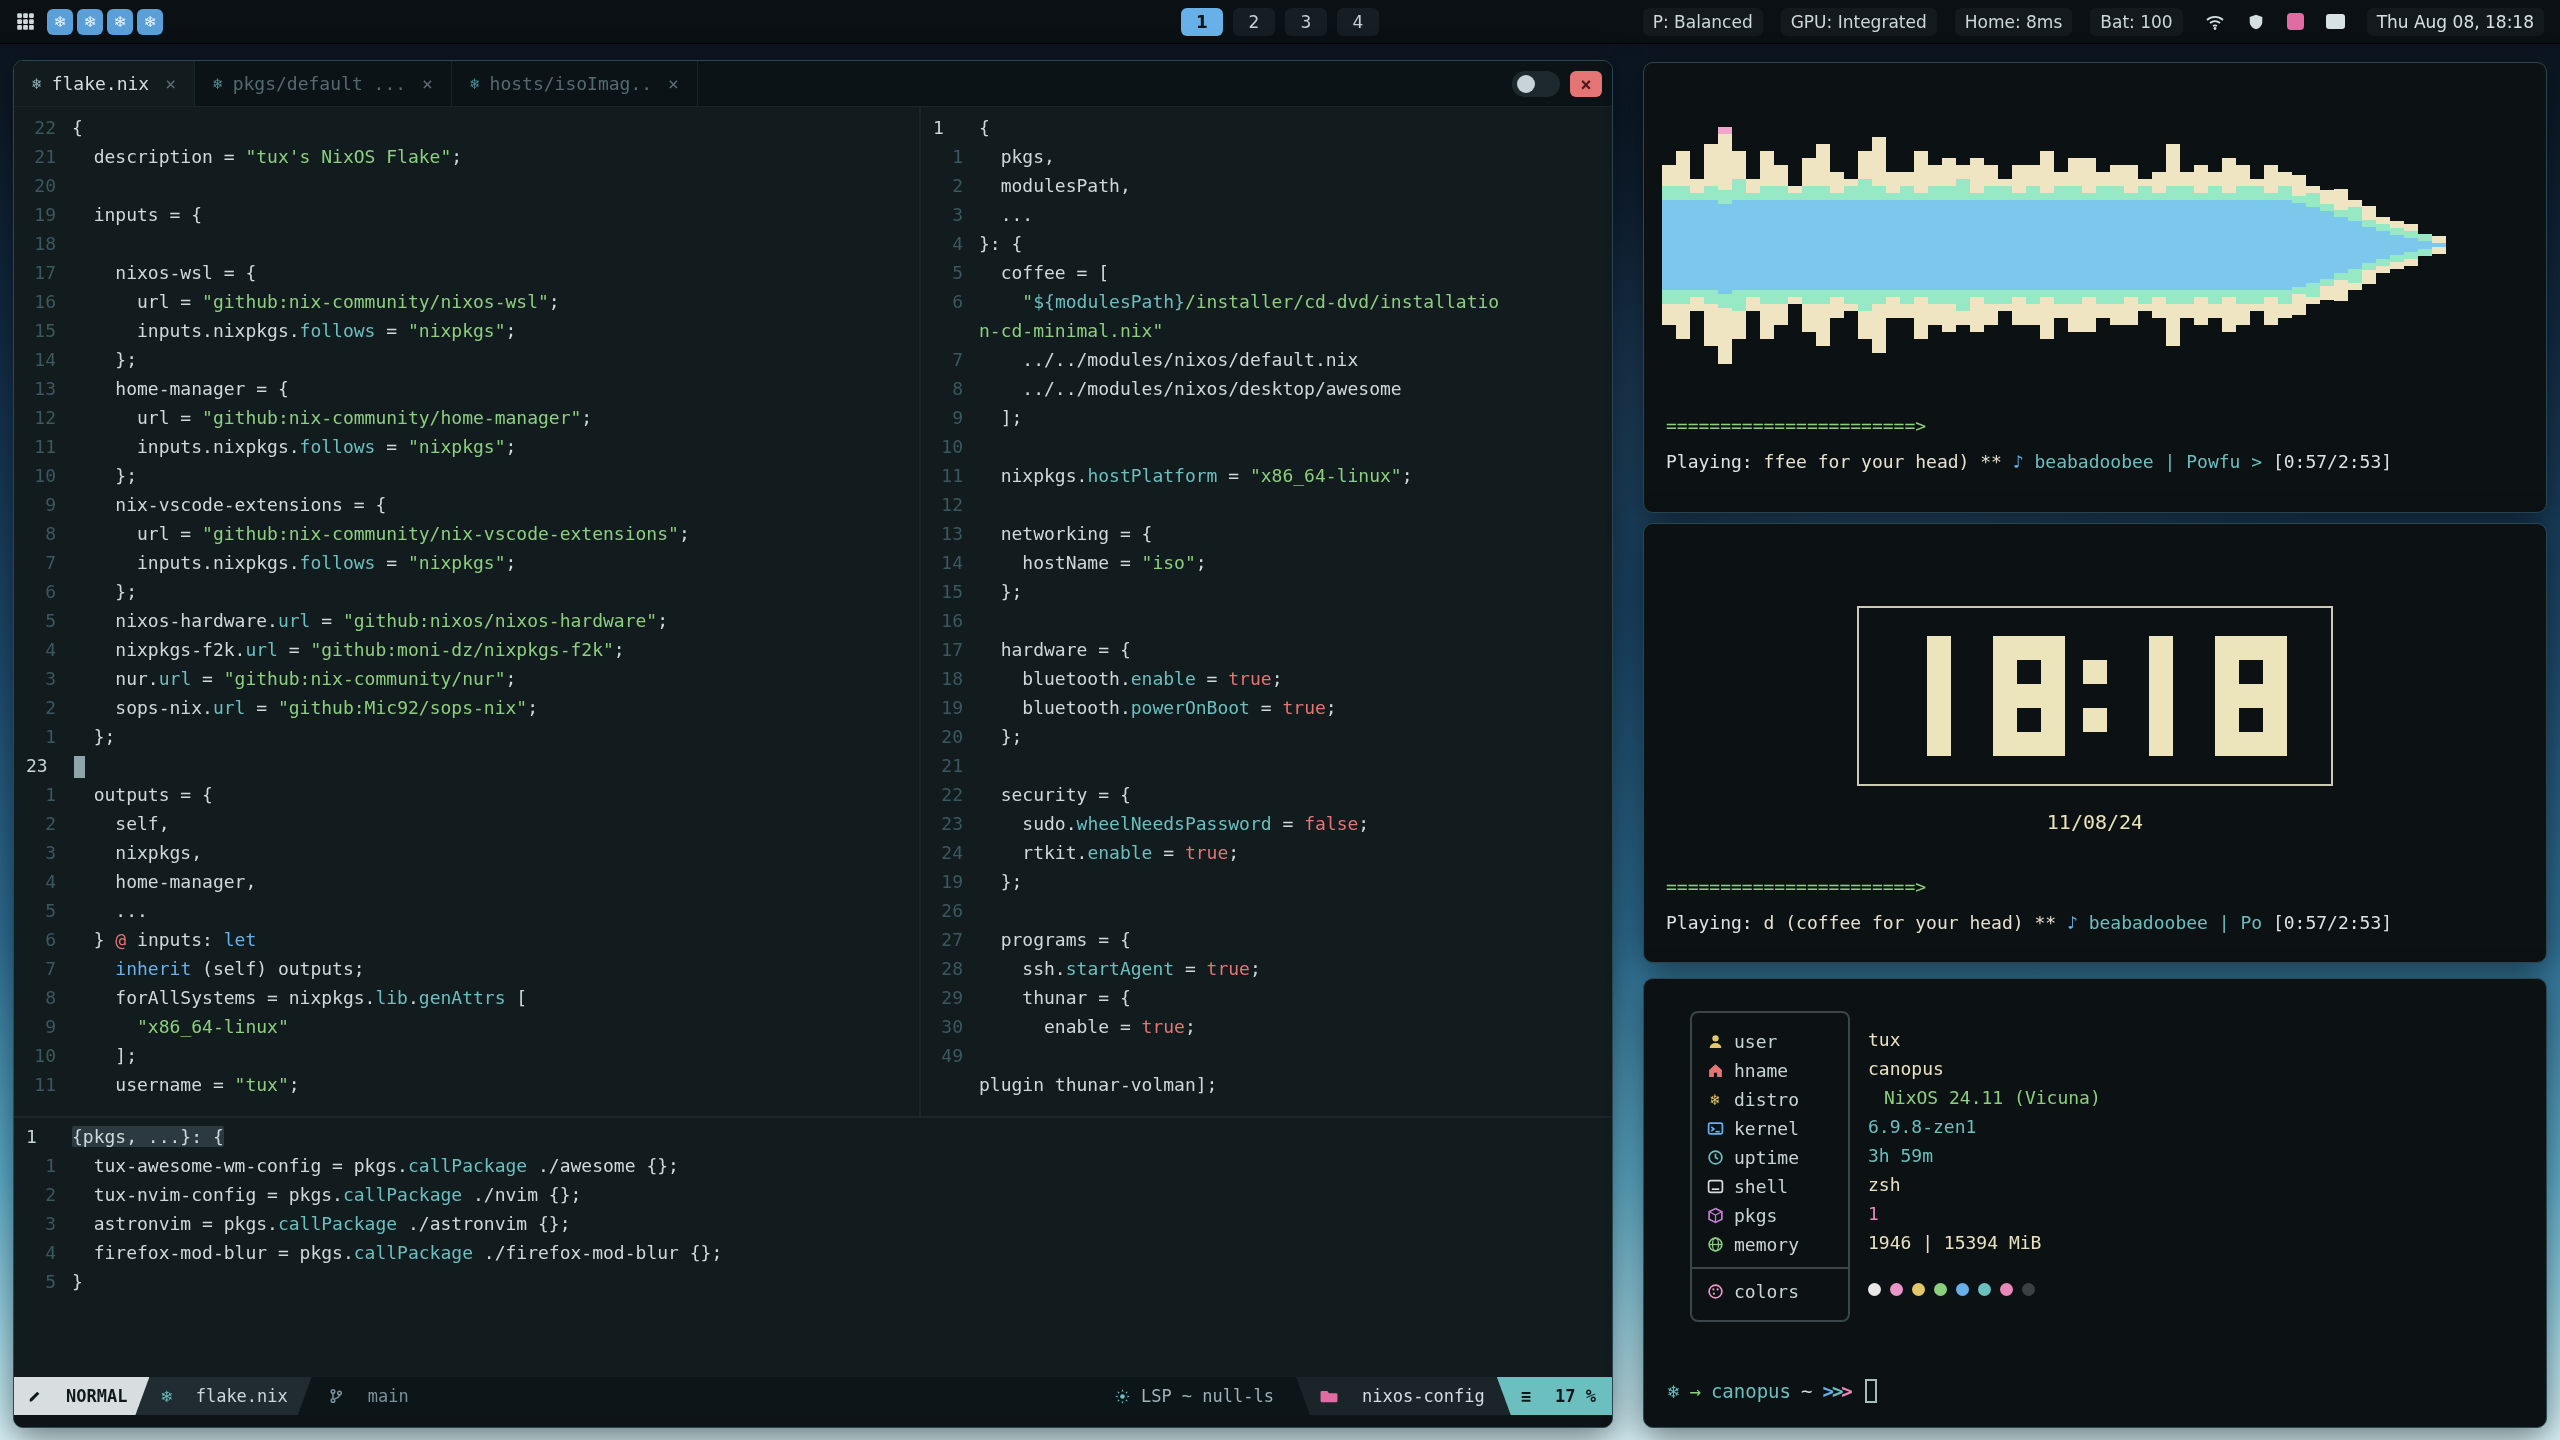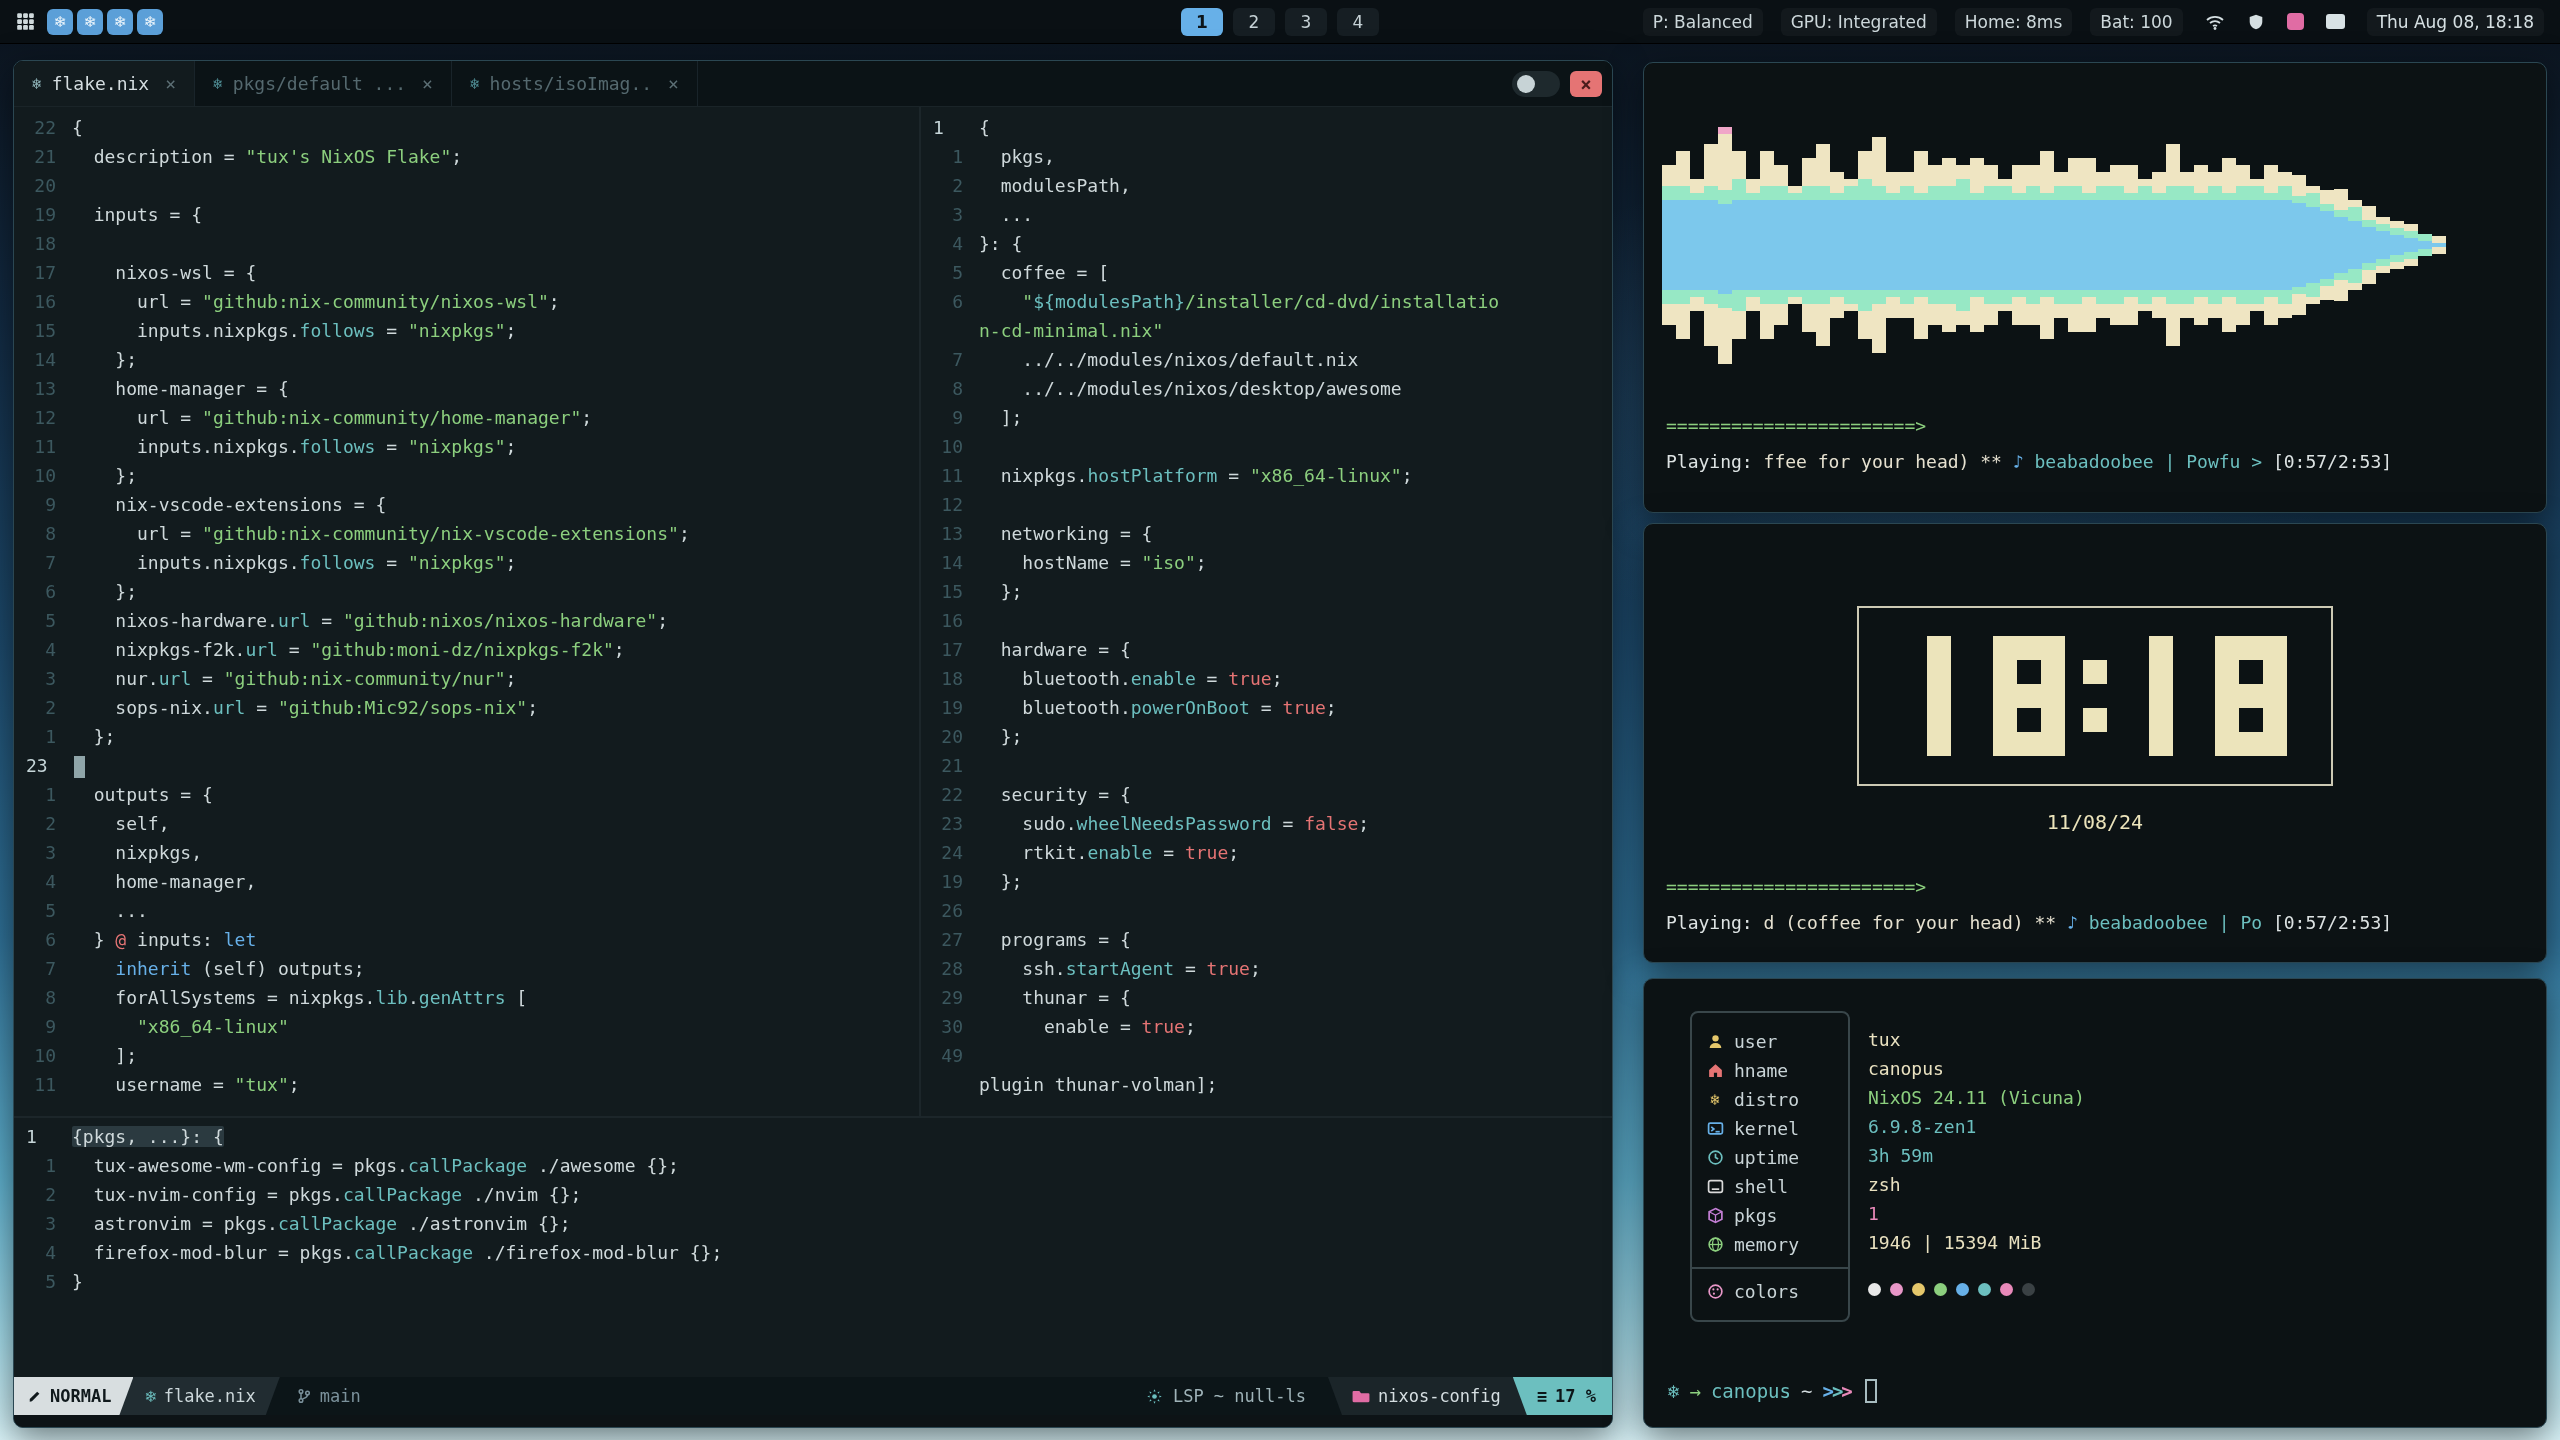--- a/index.html
+++ b/index.html
@@ -56,21 +56,21 @@
   .ltext{white-space:pre;color:#cfd9db}
   .tok-str{color:#8ccf7e}
   .tok-kw{color:#67b0e8}
   .tok-bool{color:#e57474}
   .tok-prop{color:#6cbfbf}
   .tok-interp{color:#6cbfbf}
   .tok-op{color:#e57474}
   .selhl{background:#2b3a40;border-radius:2px}
   .cursor{display:inline-block;width:11px;height:22px;background:#8fa5a9;vertical-align:middle;margin-left:2px}
   .statusline{height:38px;background:#0c1518;display:flex;align-items:stretch;font-size:17px;color:#93a6ab;overflow:hidden}
-  .seg{display:flex;align-items:center;gap:8px;height:100%;white-space:nowrap}
+  .seg{display:flex;align-items:center;gap:24px;height:100%;white-space:nowrap}
   .seg-mode{background:#d8dee0;color:#10191c;font-weight:700;padding:0 22px 0 14px;z-index:3;
     clip-path:polygon(0 0,100% 0,calc(100% - 14px) 100%,0 100%)}
   .seg-file{background:#212c31;color:#ccd7da;padding:0 24px 0 26px;margin-left:-14px;z-index:2;
     clip-path:polygon(0 0,100% 0,calc(100% - 14px) 100%,0 100%)}
   .seg-file .nix-ic{color:#6cbfbf}
   .seg-branch{padding:0 10px 0 16px;color:#7b919b}
   .sl-right{margin-left:auto;display:flex;align-items:stretch}
   .seg-lsp{color:#9fb3b8;gap:10px;padding:0 22px}
   .seg-lsp .gear{color:#6cbfbf;display:flex}
   .seg-proj{background:#1b2529;color:#d5dee1;padding:0 26px 0 24px;z-index:2;
@@ -849,21 +849,21 @@
         <div class="f-row"><span class="f-ic" style="color: rgb(232, 151, 200);"><svg viewBox="0 0 16 16" width="17" height="17">
               <circle cx="8" cy="8" r="6" fill="none" stroke="currentColor" stroke-width="1.6"></circle>
               <circle cx="6" cy="6" r="1" fill="currentColor"></circle>
               <circle cx="10" cy="6" r="1" fill="currentColor"></circle>
               <circle cx="6.5" cy="10" r="1" fill="currentColor"></circle>
             </svg></span><span>colors</span></div>
       </div>
     <div class="fetch-vals" id="fetchVals">
         <div class="f-val" style="color: rgb(233, 225, 192);">tux</div>
         <div class="f-val" style="color: rgb(233, 225, 192);">canopus</div>
-        <div class="f-val" style="color: rgb(140, 207, 126);">NixOS 24.11 (Vicuna)</div>
+        <div class="f-val" style="color: rgb(140, 207, 126); margin-left: 16px;">NixOS 24.11 (Vicuna)</div>
         <div class="f-val" style="color: rgb(108, 191, 191);">6.9.8-zen1</div>
         <div class="f-val" style="color: rgb(108, 191, 191);">3h 59m</div>
         <div class="f-val" style="color: rgb(233, 225, 192);">zsh</div>
         <div class="f-val" style="color: rgb(232, 137, 185);">1</div>
         <div class="f-val" style="color: rgb(233, 225, 192);">1946 | 15394 MiB</div>
         <div class="f-gap"></div>
         <div class="dots">
           <span class="dot" style="background: rgb(232, 232, 232);"></span>
           <span class="dot" style="background: rgb(232, 151, 200);"></span>
           <span class="dot" style="background: rgb(229, 199, 107);"></span>

